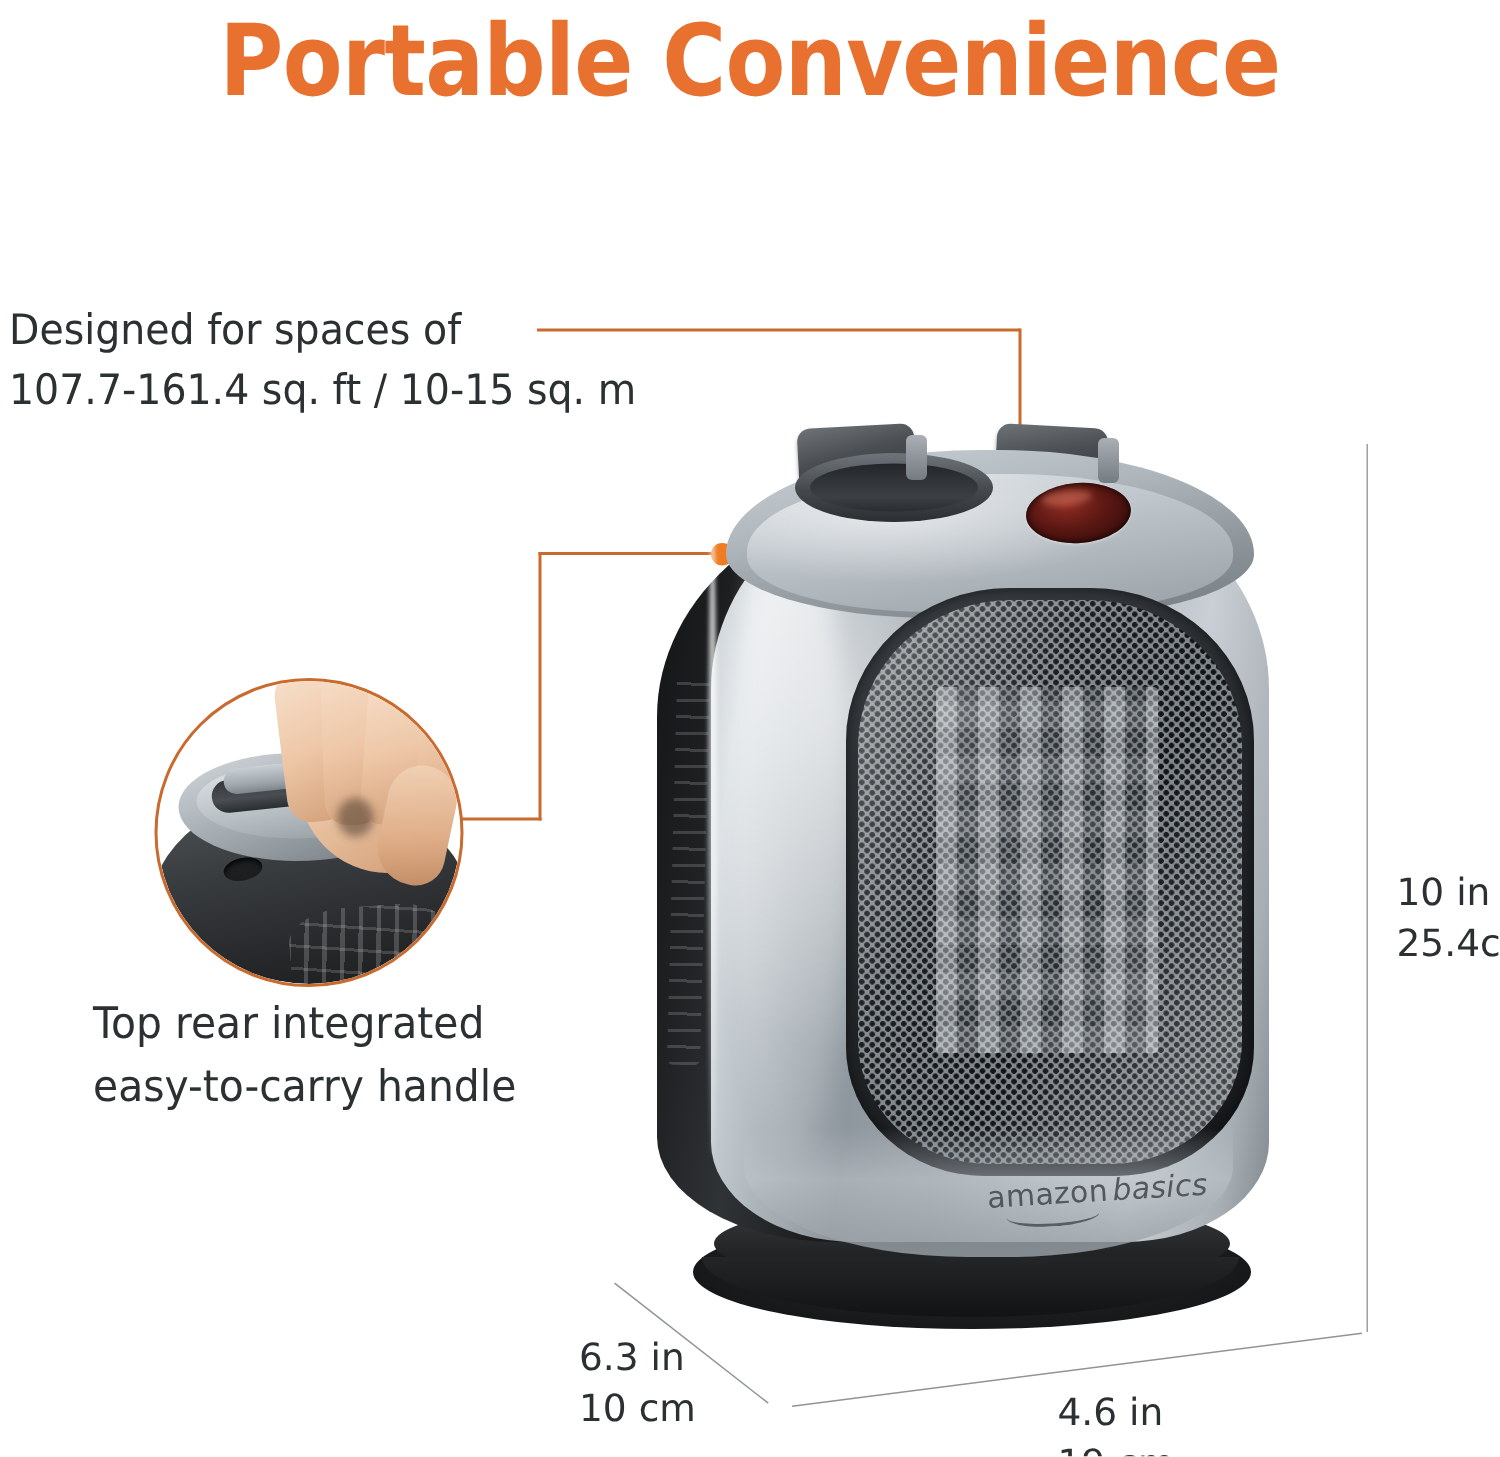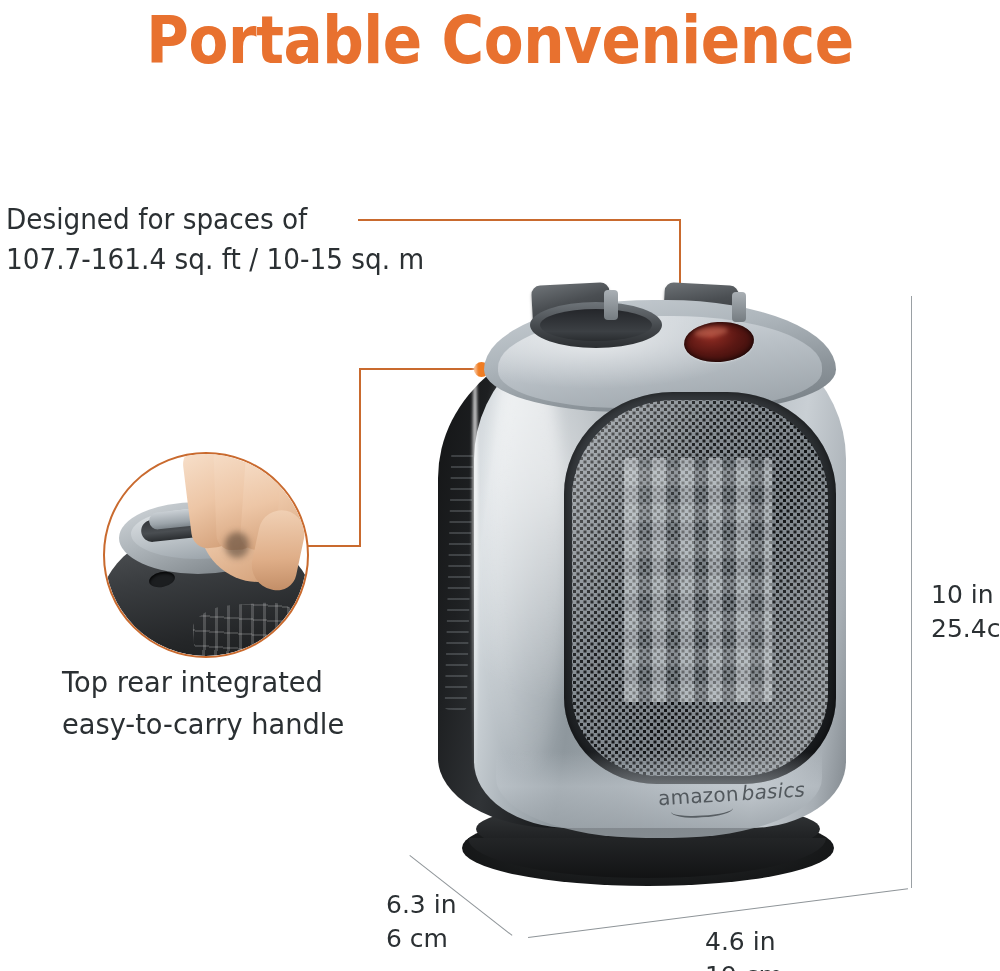--- a/index.html
+++ b/index.html
@@ -478,21 +478,21 @@
   <div class="guide-diag" style="left:410px; top:855px; width:130px; transform: rotate(38deg);"></div>
 
   <div class="guide-diag" style="left:528px; top:937px; width:383px; transform: rotate(-7.3deg);"></div>
 
   <div class="dim-label" id="dim-height">
     <span class="ln">10 in</span>
     <span class="ln">25.4cm</span>
   </div>
   <div class="dim-label" id="dim-depth">
     <span class="ln">6.3 in</span>
-    <span class="ln">6 cm</span>
+    <span class="ln">10 cm</span>
   </div>
   <div class="dim-label" id="dim-width">
     <span class="ln">4.6 in</span>
     <span class="ln">19 cm</span>
   </div>
 
   <div id="product">
     <div class="base-shadow"></div>
     <div class="base-top"></div>
 

